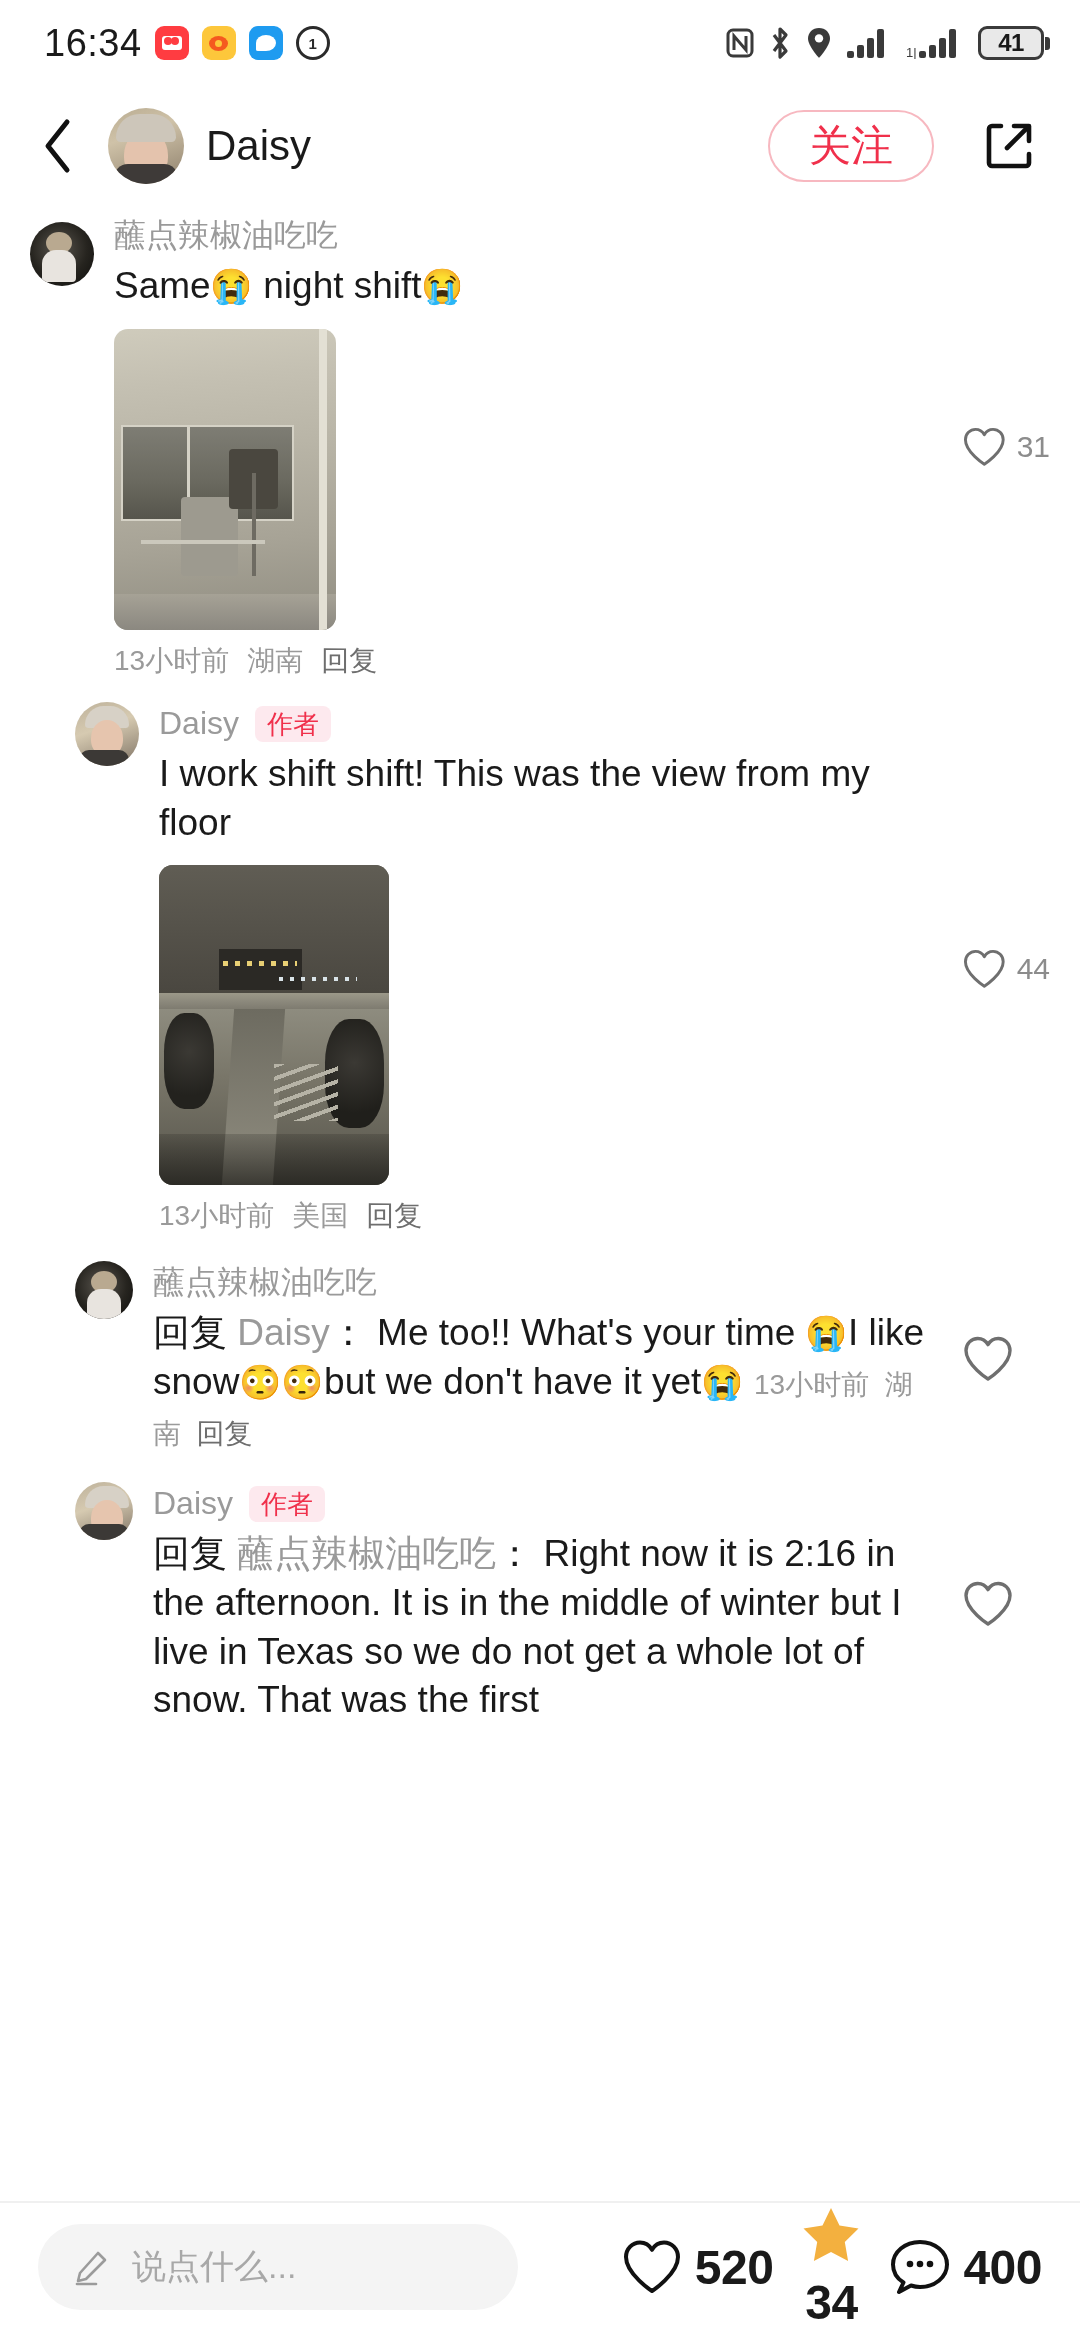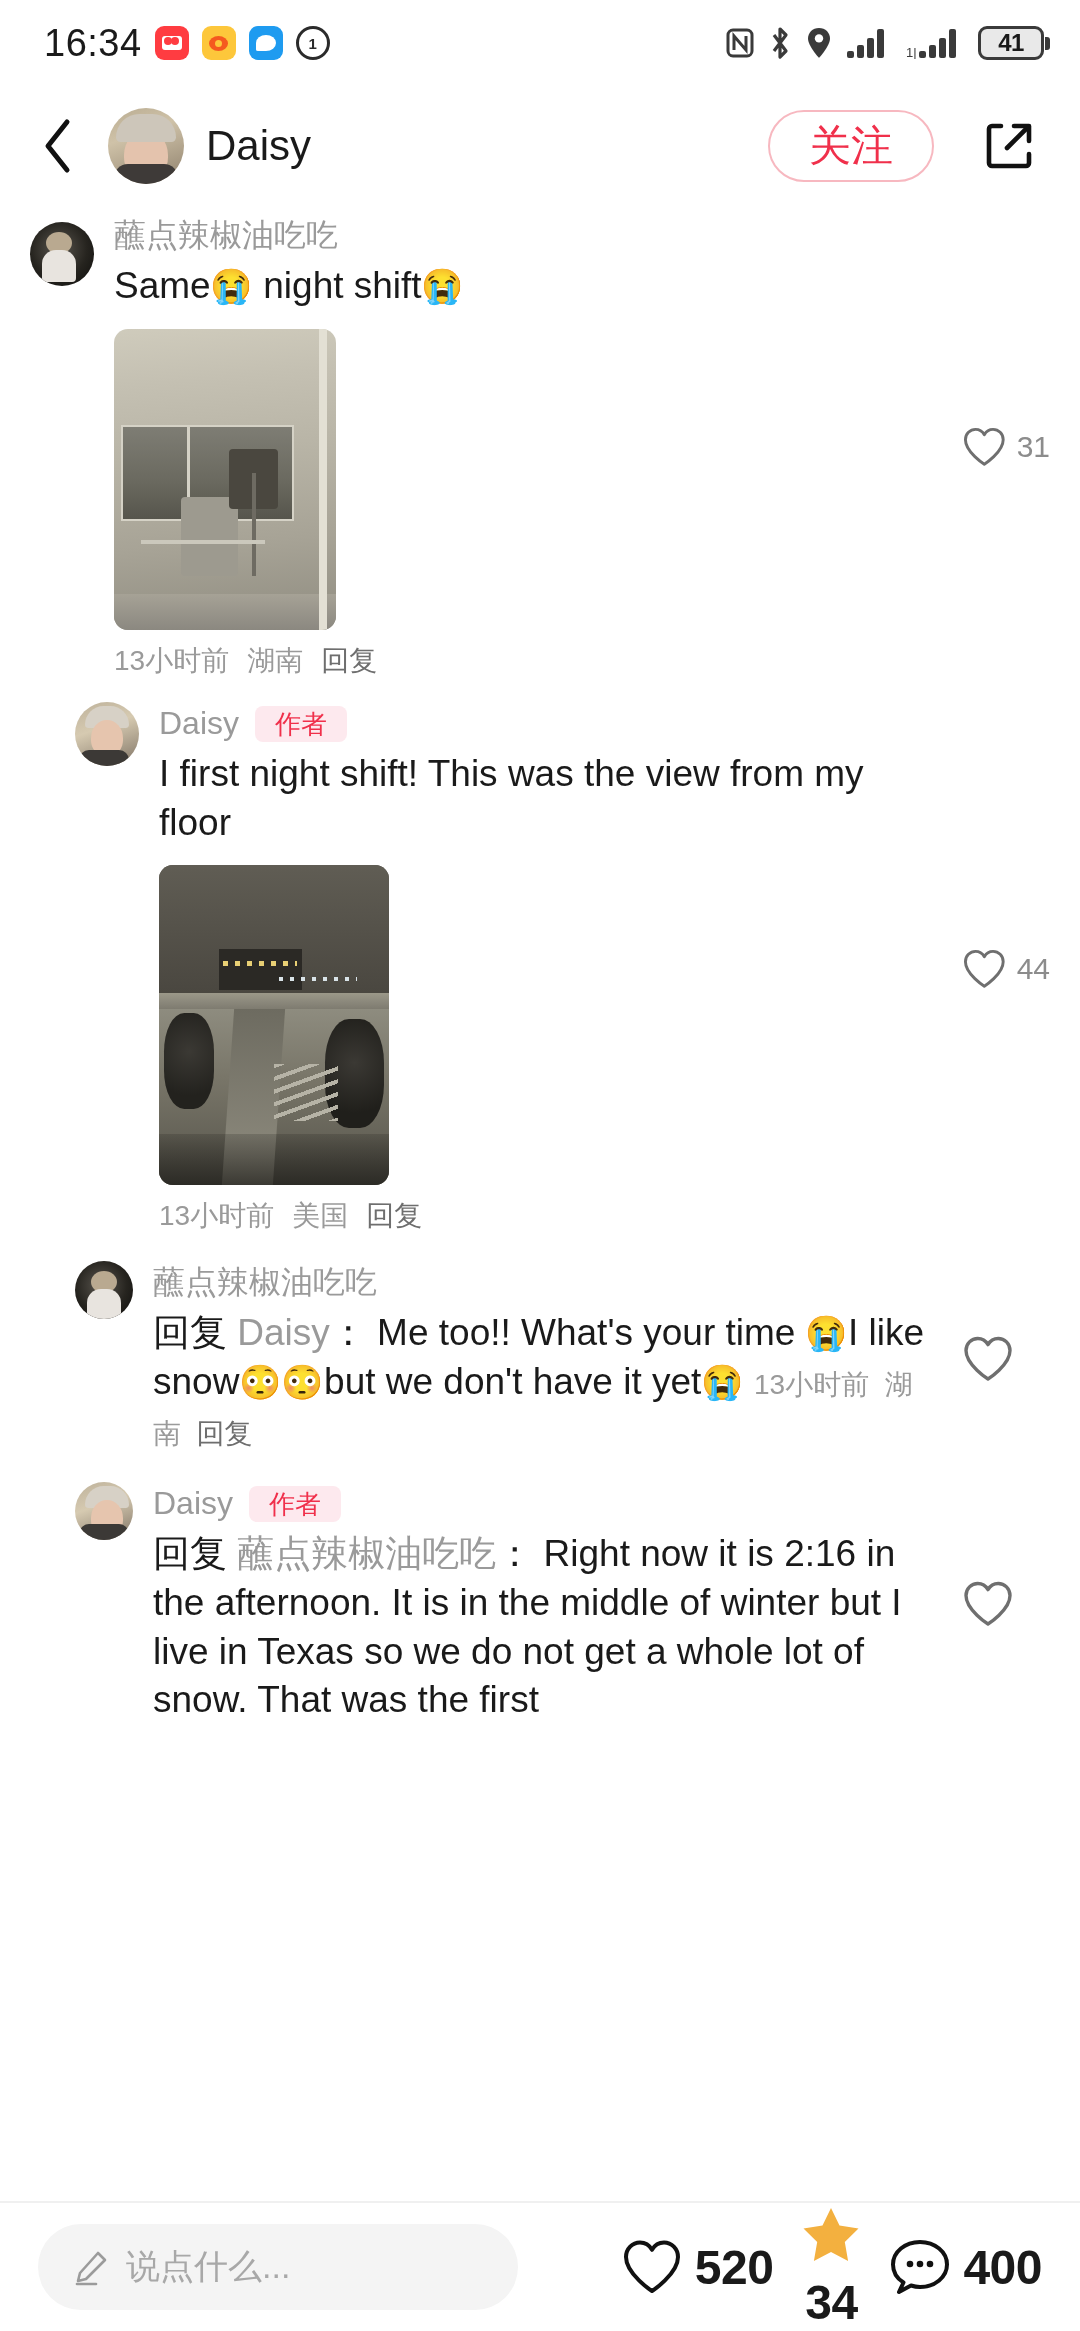--- a/index.html
+++ b/index.html
@@ -73,21 +73,21 @@
   .av-daisy .h2{position:absolute;left:16px;top:18px;width:32px;height:36px;border-radius:50% 50% 44% 44%;background:#e6c5ae;}
   .av-daisy .h3{position:absolute;left:4px;bottom:0;width:50px;height:16px;background:#3c3936;border-radius:10px 10px 0 0;}
 
   .cmt-body { flex:1; padding-left:20px; padding-right:18px; min-width:0; }
   .cmt-user {
     display:flex; align-items:center; gap:16px; height:52px;
   }
   .cmt-user .uname { font-size:32px; color:#9a9a9a; font-family:"Liberation Sans", sans-serif;}
   .badge-author {
     background:#FDE9EE;color:#F0304B;font-size:26px;
-    padding:5px 20px;border-radius:8px;line-height:1;
+    padding:5px 12px;border-radius:8px;line-height:1;
   }
   .cmt-text {
     font-size:37px;color:#1a1a1a;line-height:1.32;
     word-wrap:break-word;font-family:"Liberation Sans", sans-serif;
   }
   .cmt-text .reply-kw { color:#1a1a1a; }
   .cmt-text .reply-at { color:#9a9a9a; }
   .emo { font-size:34px; }
   .cmt-meta {
     font-size:28px;color:#9a9a9a;margin-top:12px;display:flex;gap:18px;align-items:center;
@@ -143,21 +143,21 @@
     background:linear-gradient(180deg,rgba(30,29,25,0.2) 0%,rgba(30,29,25,0.75) 100%);}
 
   
   .bottombar {
     position:absolute;left:0;bottom:0;width:1080px;height:130px;
     background:#fff;display:flex;align-items:center;padding:0 38px;gap:26px;
     border-top:2px solid #f0f0f0;
   }
   .input-pill {
     flex:1;height:86px;border-radius:44px;background:#F4F4F4;
-    display:flex;align-items:center;gap:16px;padding:0 34px;max-width:480px;
+    display:flex;align-items:center;gap:22px;padding:0 34px;max-width:480px;
   }
   .input-pill .ph { font-size:34px;color:#A8A8A8; }
   .actions { display:flex;align-items:center;gap:10px;margin-left:auto; }
   .act { display:flex;align-items:center;gap:12px; }
   .act .num { font-size:48px;color:#1a1a1a;font-weight:bold;letter-spacing:-0.5px; }
 </style>
 </head>
 <body>
 
 <div class="phone">
@@ -263,21 +263,21 @@
       <div class="cmt-avatar av-daisy" style="margin-top:4px;">
         <div class="h1"></div>
           <div class="h2"></div>
           <div class="h3"></div>
       </div>
       <div class="cmt-body">
         <div class="cmt-user">
           <span class="uname">Daisy</span>
           <span class="badge-author">作者</span>
         </div>
-        <div class="cmt-text">I first night shift! This was the view from my floor</div>
+        <div class="cmt-text">I work shift shift! This was the view from my floor</div>
         <div class="thumb img-snow">
           <div class="sky"></div>
             <div class="bldg"></div>
             <div class="lights"></div>
           <div class="lights2"></div>
             <div class="road"></div>
             <div class="lot"></div>
           <div class="drive"></div>
             <div class="tree1"></div>
             <div class="tree2"></div>

